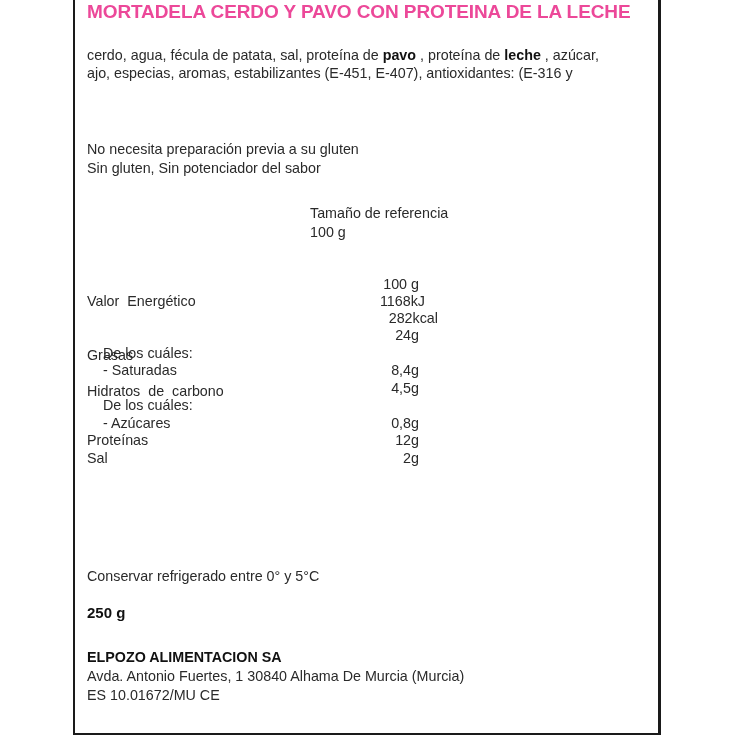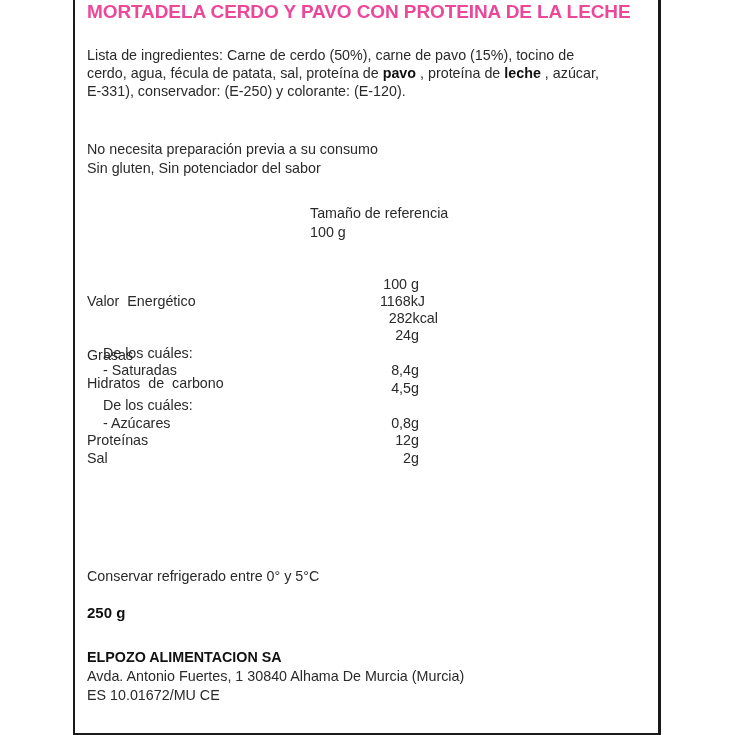--- a/index.html
+++ b/index.html
@@ -19,26 +19,25 @@
     .ingr div { white-space: nowrap; }
   </style>
 </head>
 <body>
 
 <div class="frame"></div>
 
 <div class="title">MORTADELA CERDO Y PAVO CON PROTEINA DE LA LECHE</div>
 
 <div class="ingr">
-  <div><span>Lista de ingredientes: Carne de cerdo (50%), carne de pavo (15%), tocino de</span></div>
   <div><span>cerdo, agua, fécula de patata, sal, proteína de </span><span class="b">pavo</span><span> , proteína de </span><span class="b">leche</span><span> , azúcar,</span></div>
-  <div><span>E-331), conservador: (E-250) y colorante: (E-120).</span></div>
+  <div><span>ajo, especias, aromas, estabilizantes (E-451, E-407), antioxidantes: (E-316 y</span></div>
 </div>
 
-<div class="t" style="left: 87px; top: 140px; white-space: pre;">No necesita preparación previa a su consumo</div>
+<div class="t" style="left: 87px; top: 140px; white-space: pre;">No necesita preparación previa a su gluten</div>
 <div class="t" style="left: 87px; top: 159px; white-space: pre;">Sin gluten, Sin potenciador del sabor</div>
 
 <div class="t center" style="left: 310px; width: 180px; top: 204px; white-space: pre;">Tamaño de referencia</div>
 <div class="t center" style="left: 310px; width: 180px; top: 223px; white-space: pre;">100 g</div>
 
 <div class="t right" style="left: 340px; width: 79px; top: 275px; white-space: pre;">100 g</div>
 
 <div>
   <div class="t" style="left: 87px; top: 292px; white-space: pre;">Valor  Energético</div>
   <div class="t right" style="left: 340px; width: 85px; top: 292px; white-space: pre;">1168kJ</div>
@@ -46,21 +45,21 @@
   <div class="t right" style="left: 340px; width: 98px; top: 309px; white-space: pre;">282kcal</div>
 
   <div class="t" style="left: 87px; top: 326px; white-space: pre; margin-top: 20px;">Grasas</div>
   <div class="t right" style="left: 340px; width: 79px; top: 326px; white-space: pre;">24g</div>
 
   <div class="t" style="left: 95px; top: 344px; white-space: pre;">  De los cuáles:</div>
 
   <div class="t" style="left: 95px; top: 361px; white-space: pre;">  - Saturadas</div>
   <div class="t right" style="left: 340px; width: 79px; top: 361px; white-space: pre;">8,4g</div>
 
-  <div class="t" style="left: 87px; top: 374px; white-space: pre;">Hidratos  de  carbono</div>
+  <div class="t" style="left: 87px; top: 382px; white-space: pre;">Hidratos  de  carbono</div>
   <div class="t right" style="left: 340px; width: 79px; top: 379px; white-space: pre;">4,5g</div>
 
   <div class="t" style="left: 95px; top: 396px; white-space: pre;">  De los cuáles:</div>
 
   <div class="t" style="left: 95px; top: 414px; white-space: pre;">  - Azúcares</div>
   <div class="t right" style="left: 340px; width: 79px; top: 414px; white-space: pre;">0,8g</div>
 
   <div class="t" style="left: 87px; top: 431px; white-space: pre;">Proteínas</div>
   <div class="t right" style="left: 340px; width: 79px; top: 431px; white-space: pre;">12g</div>
 

